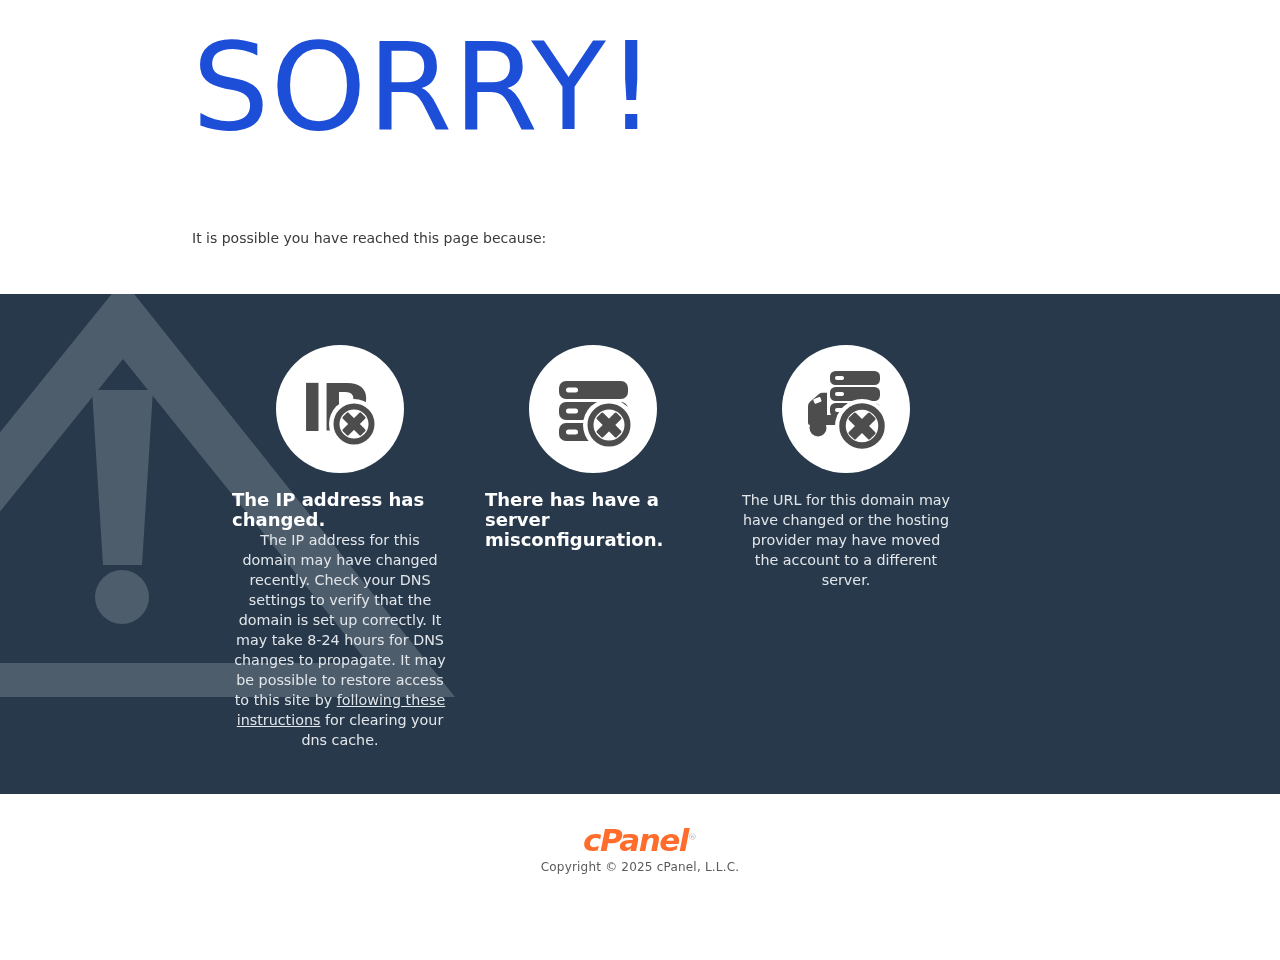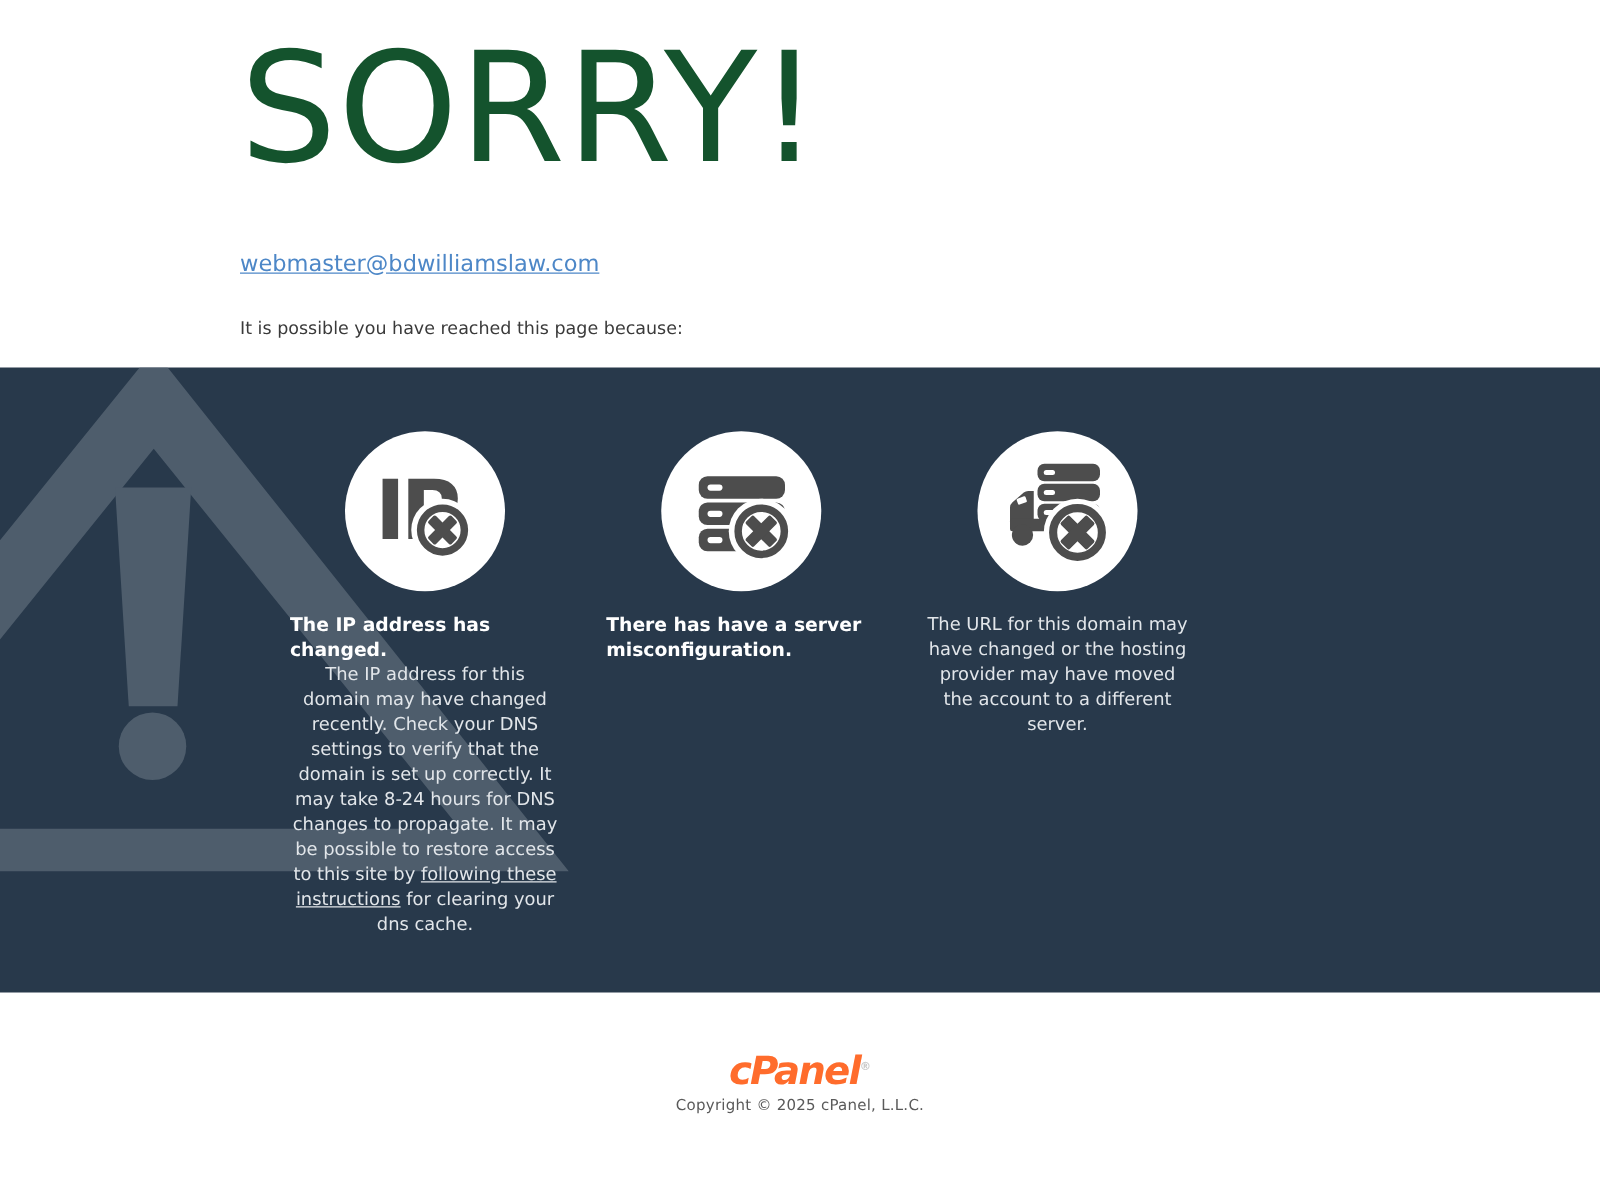--- a/index.html
+++ b/index.html
@@ -9,21 +9,21 @@
     font-family: "DejaVu Sans", "Liberation Sans", sans-serif;
     -webkit-font-smoothing: antialiased;
   }
 
   
   .top-section {
     height: 294px; padding: 26px 0 0 192px; overflow: hidden;
   }
   .sorry-title {
     margin: 0; font-size: 122px; line-height: 1.0; font-weight: 400;
-    color: #14532d; letter-spacing: 1px;
+    color: #1d4ed8; letter-spacing: 1px;
   }
   .contact-para {
     margin: 26px 0 0 0; font-size: 18px; line-height: 25px; color: #3a3a3a;
     max-width: 920px;
   }
   .email-link {
     color: #4d87c7; text-decoration: underline; cursor: pointer;
   }
   .reason-para {
     margin: 27px 0 0 0; font-size: 14px; line-height: 25px; color: #3a3a3a;
@@ -40,50 +40,49 @@
   .cols {
     position: relative; display: flex; gap: 37px; padding: 51px 0 0 232px;
   }
   .col { width: 216px; flex: 0 0 auto; }
   .icon-circle {
     width: 128px; height: 128px; border-radius: 50%; background: #ffffff;
     margin: 0 auto 17px auto; display: flex; align-items: center; justify-content: center;
   }
   .icon-circle svg { display: block; }
   .col h3 {
-    margin: 0; color: #ffffff; font-size: 15px; line-height: 20px; font-weight: bold;
+    margin: 0; color: #ffffff; font-size: 18px; line-height: 20px; font-weight: bold;
   }
   .col p {
     margin: 0; color: #e2e6ea; font-size: 14.3px; line-height: 20px; text-align: center;
   }
   .instructions-link { color: #e2e6ea; text-decoration: underline; cursor: pointer; }
 
   
-  .footer { text-align: center; padding-top: 48px; }
+  .footer { text-align: center; padding-top: 31px; }
   .cpanel-logo {
     display: inline-block; cursor: pointer;
     font-size: 31px; font-weight: bold; font-style: italic;
     letter-spacing: -1.5px; color: #ff6c2c; line-height: 1.0;
   }
   .cpanel-logo sup {
     font-size: 9px; font-style: normal; letter-spacing: 0; color: #c9c9c9;
     vertical-align: super;
   }
   .copyright {
     margin-top: 4px; font-size: 12px; color: #5a5a5a; letter-spacing: 0.2px;
   }
 </style>
 </head>
 <body>
 
 <div class="top-section">
   <h1 class="sorry-title">SORRY!</h1>
   <p class="contact-para">
     <br>
-    <a class="email-link" href="#">webmaster@bdwilliamslaw.com</a>
   </p>
   <p class="reason-para">It is possible you have reached this page because:</p>
 </div>
 
 <div class="band">
 
   <svg class="watermark-svg" viewBox="0 0 1280 500" aria-hidden="true">
     <path d="M123 -14 L455 403 L-214 403 Z  M123 65 L368 369 L-122 369 Z" fill="#4e5d6c" fill-rule="evenodd"></path>
     <polygon points="92,96 153,96 142,271 103,271" fill="#4e5d6c"></polygon>
     <circle cx="122" cy="303" r="27" fill="#4e5d6c"></circle>

